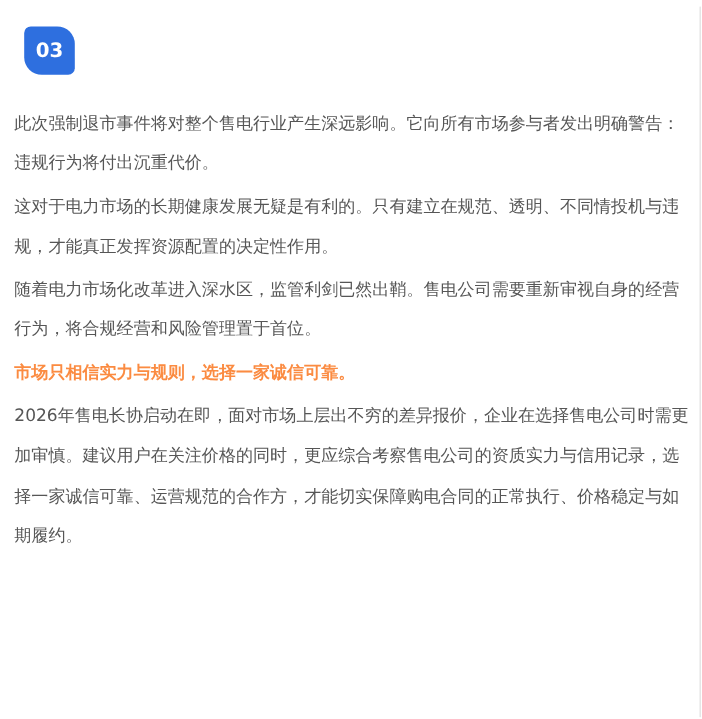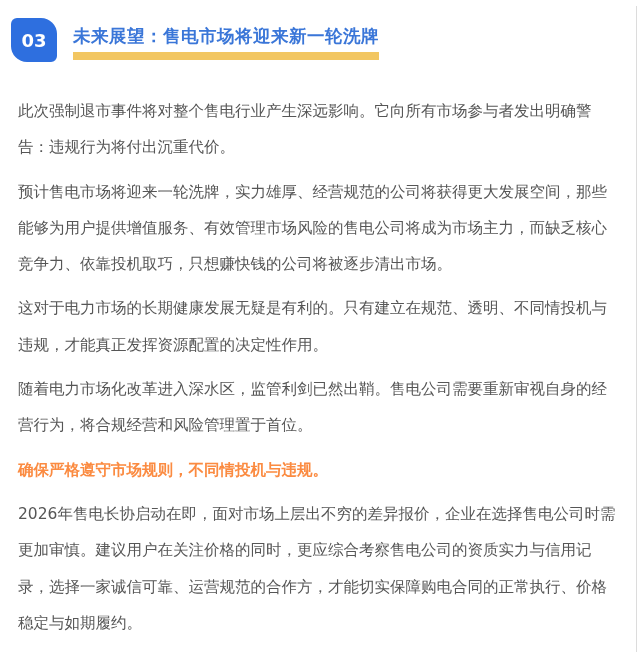--- a/index.html
+++ b/index.html
@@ -19,21 +19,22 @@
     position: absolute;
     top: 6px;
     right: 1px;
     bottom: 2px;
     width: 1px;
     background: var(--border-gray, #dcdcdc);
   }
   .section-header {
     display: flex;
     align-items: flex-start;
-    padding: 18px 0 0 11px;
+    padding: 18px 0 0 22px;
+    margin-top: 6px;
   }
   .section-badge {
     width: 46px;
     height: 44px;
     flex: 0 0 auto;
     background: var(--badge-blue, #2e6fdf);
     border-radius: 6px 16px 6px 16px;
     color: #ffffff;
     font-size: 18px;
     font-weight: bold;
@@ -56,49 +57,47 @@
   }
   .title-underline {
     height: 8px;
     margin-top: 7px;
     background: var(--underline-yellow, #f2c661);
   }
   .article-body {
     padding: 23px 8px 0 10px;
   }
   .article-body p {
-    margin: 8px;
+    margin: 3px;
     font-size: 15.5px;
     line-height: 36.3px;
     color: var(--body-text, #565656);
     text-align: left;
     word-break: break-all;
   }
   .article-body p.emphasis {
     color: var(--emphasis-orange, #fb8b41);
     font-weight: bold;
   }
 </style>
 </head>
 <body>
 
 <div class="page">
 
   <div class="section-header">
     <div class="section-badge">03</div>
     <div class="title-wrap">
-      <span class="section-title">未来展望：售电市场将迎来新一轮洗牌</span>
       <div class="title-underline"></div>
     </div>
   </div>
 
   <div class="article-body">
       <p>此次强制退市事件将对整个售电行业产生深远影响。它向所有市场参与者发出明确警告：违规行为将付出沉重代价。</p>
-      <p>预计售电市场将迎来一轮洗牌，实力雄厚、经营规范的公司将获得更大发展空间，那些能够为用户提供增值服务、有效管理市场风险的售电公司将成为市场主力，而缺乏核心竞争力、依靠投机取巧，只想赚快钱的公司将被逐步清出市场。</p>
       <p>这对于电力市场的长期健康发展无疑是有利的。只有建立在规范、透明、不同情投机与违规，才能真正发挥资源配置的决定性作用。</p>
       <p>随着电力市场化改革进入深水区，监管利剑已然出鞘。售电公司需要重新审视自身的经营行为，将合规经营和风险管理置于首位。</p>
-      <p class="emphasis">确保严格遵守市场规则，不同情投机与违规。</p>
+      <p class="emphasis">市场只相信实力与规则，选择一家诚信可靠。</p>
       <p>2026年售电长协启动在即，面对市场上层出不穷的差异报价，企业在选择售电公司时需更加审慎。建议用户在关注价格的同时，更应综合考察售电公司的资质实力与信用记录，选择一家诚信可靠、运营规范的合作方，才能切实保障购电合同的正常执行、价格稳定与如期履约。</p>
     </div>
 
   <div class="right-edge-line"></div>
 
 </div>
 
 </body></html>

